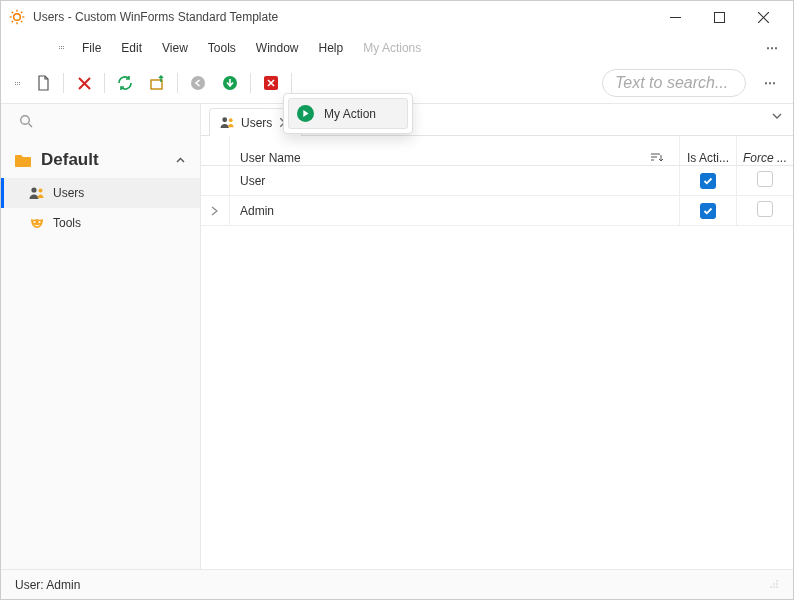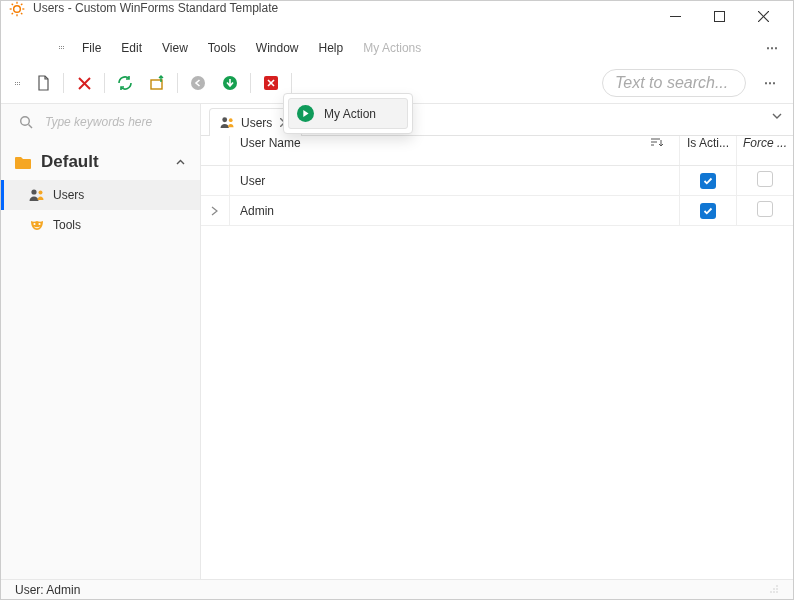--- a/index.html
+++ b/index.html
@@ -1,17 +1,17 @@
 <!DOCTYPE html>
 <html><head>
 <meta charset="utf-8">
 <style>
   * { box-sizing: border-box; font-family: 'Segoe UI', Tahoma, sans-serif; }
   body { margin: 0; width: 794px; height: 600px; background: #fff; border: 1px solid #ccc; display: flex; flex-direction: column; overflow: hidden; color: #333; font-size: 12px; }
-  .titlebar { height: 32px; display: flex; padding: 0 8px; }
+  .titlebar { height: 32px; display: flex; align-items: center; padding: 0 8px; }
   .titlebar .app-icon { width: 16px; height: 16px; margin-right: 8px; display:flex; align-items:center; justify-content:center; }
   .titlebar .title { flex: 1; font-size: 12px; color: #444; }
   .winbtn { width: 44px; height: 30px; display: flex; align-items: center; justify-content: center; cursor: pointer; }
   .winbtn svg { width: 11px; height: 11px; stroke:#333; }
 
   .menubar { height: 30px; display: flex; align-items: center; padding: 0 4px; gap: 2px; border-bottom: 1px solid transparent; margin-left: 44px; }
   .grip { width: 6px; height: 14px; margin: 0 6px 0 10px; display:flex; flex-wrap:wrap; align-content:center; gap:1px; }
   .grip span { width:1px; height:1px; background:#888; }
   .menuitem { padding: 5px 9px; font-size: 12px; color: #333; cursor: pointer; border-radius: 3px; }
   .menuitem.disabled { color: #b7b7b7; }
@@ -39,35 +39,35 @@
   .tree-item { display:flex; align-items:center; gap:8px; padding:8px 8px 8px 28px; cursor:pointer; font-size:12px; color:#333; }
   .tree-item.selected { background:#f0f0f0; border-left:3px solid #0066ff; padding-left:25px; }
 
   .main { flex:1; display:flex; flex-direction:column; min-width:0; }
   .tabstrip { height:32px; display:flex; align-items:flex-end; padding-left:8px; position:relative; border-bottom:1px solid #e3e3e3; }
   .tab { height:28px; border:1px solid #e3e3e3; border-bottom:none; background:#fff; border-radius:4px 4px 0 0; display:flex; align-items:center; gap:6px; padding:0 10px; margin-bottom:-1px; cursor:pointer; }
   .tab .close { color:#888; padding:0 2px; }
   .tabstrip .chev { position:absolute; right:10px; top:6px; cursor:pointer; color:#666; }
 
   .grid-wrap { flex:1; overflow:auto; }
-  .grid-header { display:flex; border-bottom:1px solid #e8e8e8; height:30px; align-items:flex-start; background:#fff; }
+  .grid-header { display:flex; border-bottom:1px solid #e8e8e8; height:30px; align-items:flex-end; background:#fff; }
   .grid-row { display:flex; border-bottom:1px solid #eee; height:30px; align-items:center; }
   .cell-ind { width:28px; display:flex; align-items:center; justify-content:center; color:#999; }
   .cell-sep { width:1px; height:100%; background:#eee; }
   .cell-name { flex:1; padding:0 10px; font-size:12px; color:#333; }
   .cell-act { width:56px; text-align:center; font-size:12px; }
   .cell-force { width:56px; text-align:center; font-size:12px;font-style:italic; }
   .grid-header .cell-name, .grid-header .cell-act, .grid-header .cell-force { color:#333; font-size:12px; }
   .sort-ind { display:inline-flex; margin-left:auto; margin-right:6px; }
   .cbox { width:16px; height:16px; border-radius:3px; display:inline-flex; align-items:center; justify-content:center; }
   .cbox.checked { background:#1176d3; }
   .cbox.unchecked { border:1px solid #ccc; background:#fff; }
   .cbox svg { width:10px; height:10px; }
 
-  .statusbar { height:20px; border-top:1px solid #e8e8e8; display:flex; align-items:center; padding:0 14px; font-size:12px; color:#333; background:#fafafa; }
+  .statusbar { height:30px; border-top:1px solid #e8e8e8; display:flex; align-items:center; padding:0 14px; font-size:12px; color:#333; background:#fafafa; }
   .statusbar .grip-r { margin-left:auto; opacity:.4; }
 
   .ico { display:inline-flex; }
 </style>
 </head>
 <body>
 
 <div class="titlebar">
   <span class="app-icon">
     <svg viewBox="0 0 24 24">
@@ -221,21 +221,20 @@
 
 <div class="body">
   <div class="sidebar">
     <div class="keyword-row">
       <span class="ico">
           <svg width="14" height="14" viewBox="0 0 14 14" fill="none">
             <circle cx="6" cy="6" r="4.3" stroke="#999" stroke-width="1.4"></circle>
             <line x1="9.5" y1="9.5" x2="13" y2="13" stroke="#999" stroke-width="1.4"></line>
           </svg>
         </span>
-      <input placeholder="Type keywords here" style="">
     </div>
     <div class="tree-header">
       <span class="ico">
           <svg width="16" height="14" viewBox="0 0 16 14">
             <path d="M0 3a1 1 0 0 1 1-1h5l2 2h7a1 1 0 0 1 1 1v8a1 1 0 0 1-1 1H1a1 1 0 0 1-1-1z" fill="#f5a623"></path>
           </svg>
         </span>
       <span class="label">Default</span>
       <span class="ico">
           <svg width="11" height="11" viewBox="0 0 11 11" fill="none">

